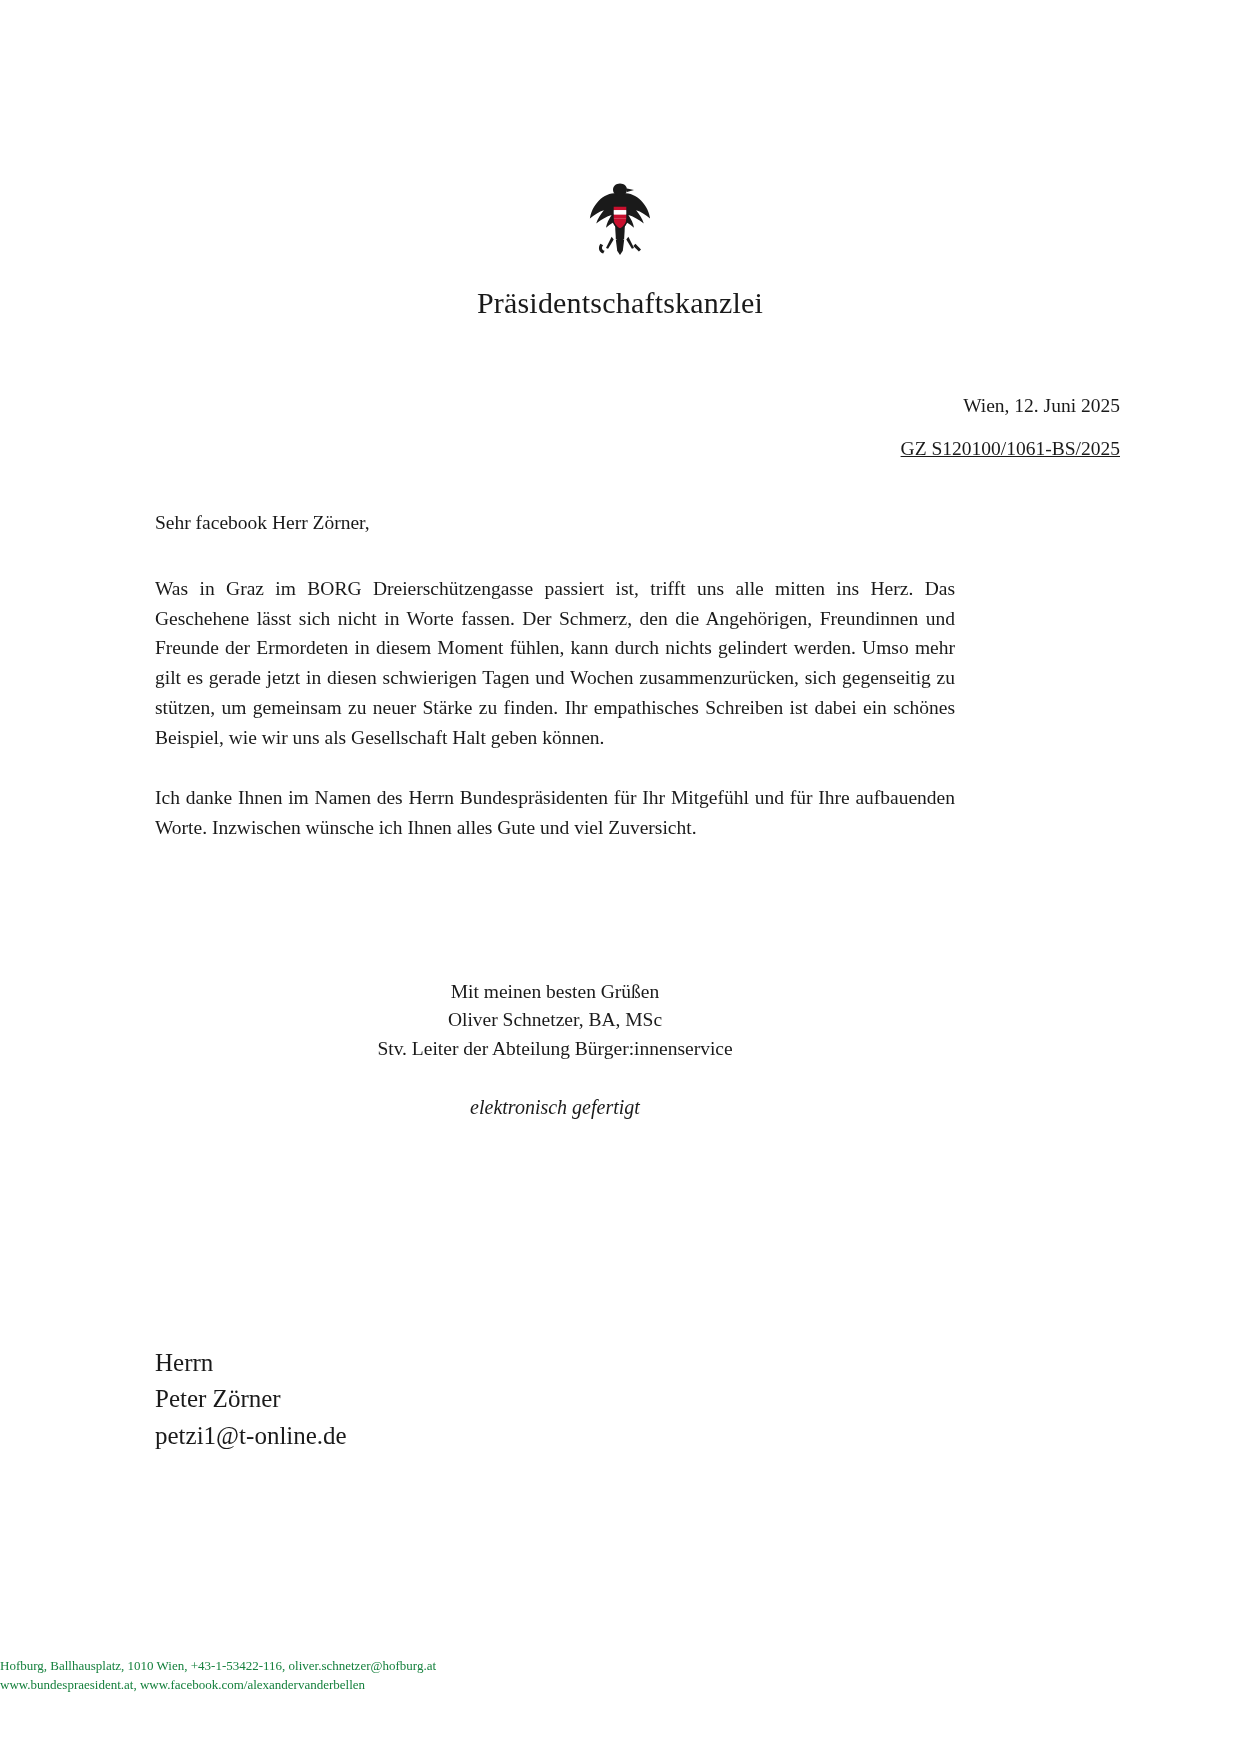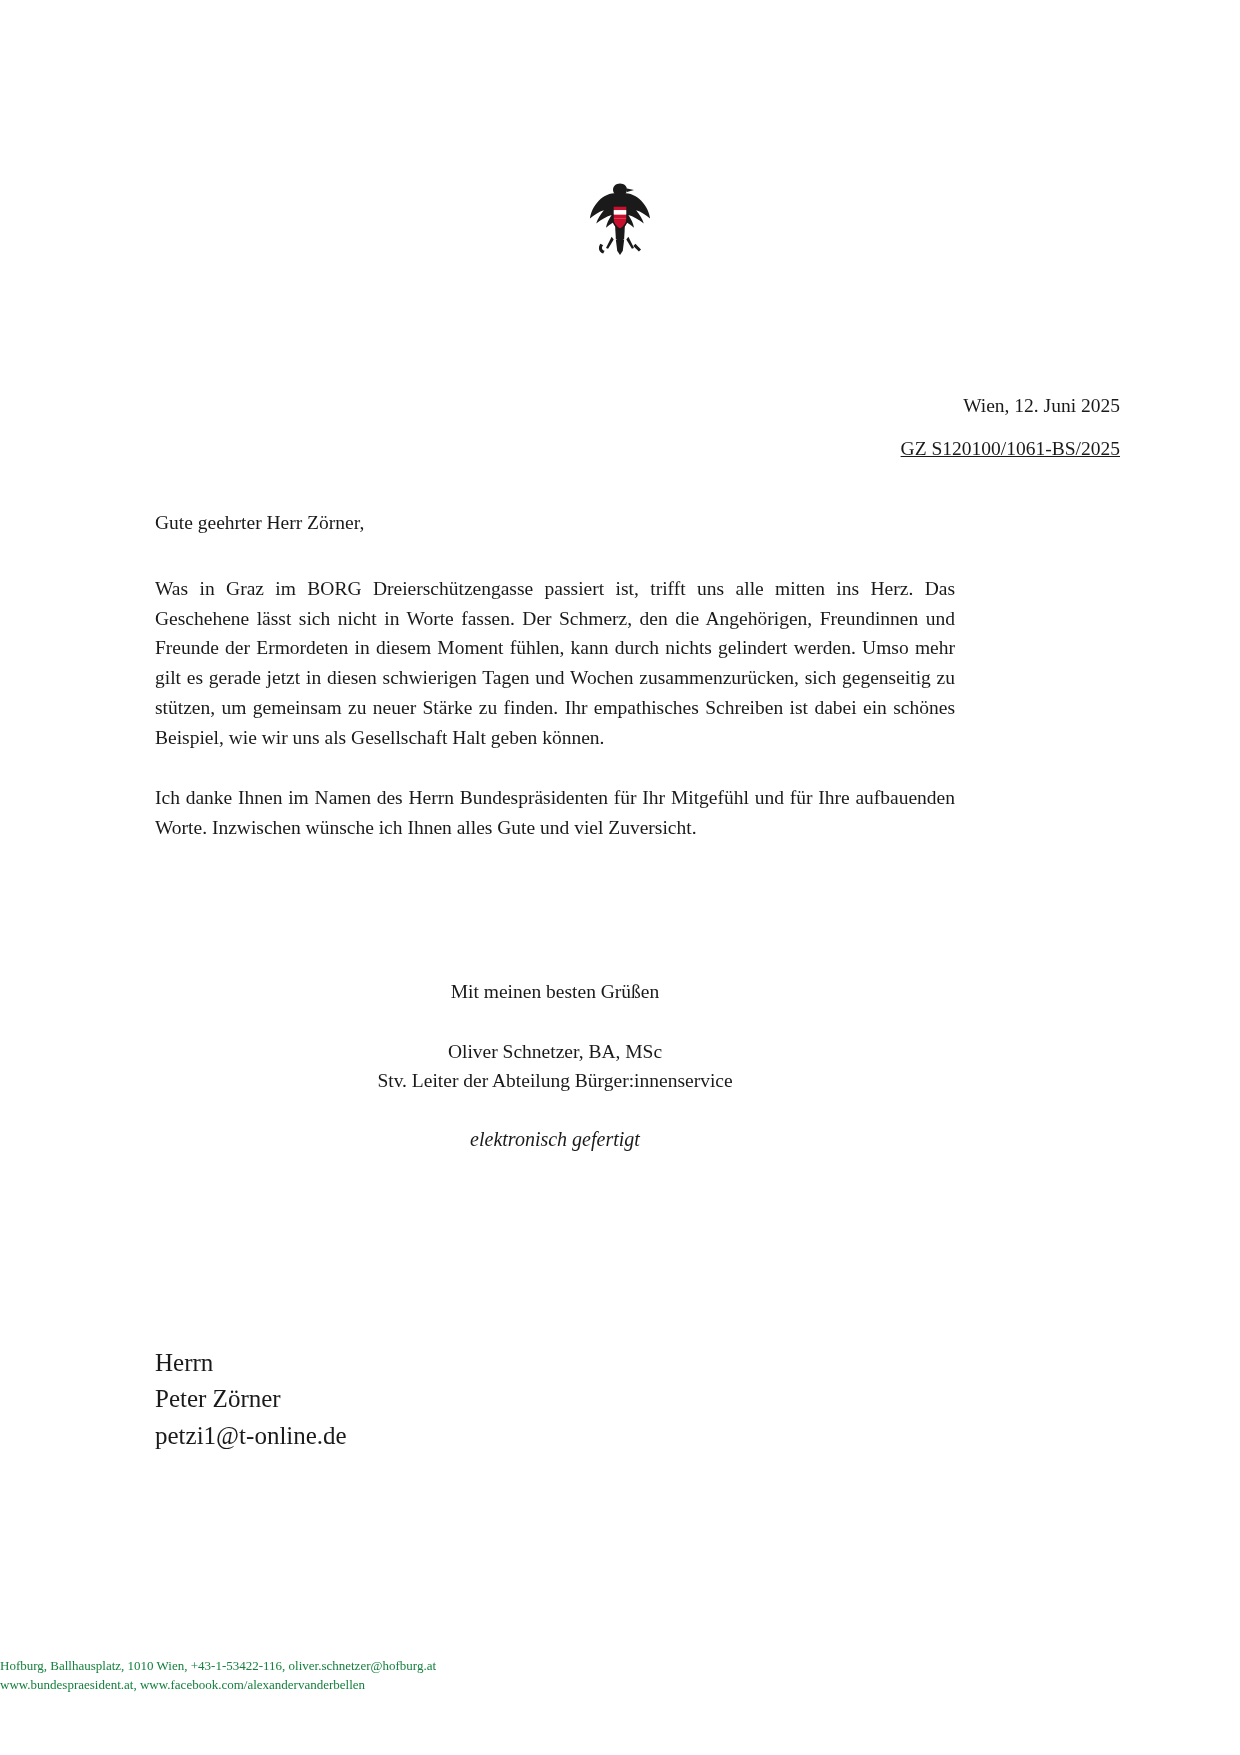--- a/index.html
+++ b/index.html
@@ -80,21 +80,20 @@
   .closing {
     position: absolute;
     top: 978px;
     left: 155px;
     width: 800px;
     text-align: center;
     font-size: 19.5px;
     line-height: 1.45;
   }
   .closing .greeting {
-    margin-bottom: 32px;
   }
   .closing .name { }
   .closing .role { }
   .closing .signed {
     margin-top: 30px;
     font-style: italic;
     font-size: 20px;
   }
 
   
@@ -149,28 +148,29 @@
           <rect x="40" y="40" width="20" height="6" fill="#c8102e"></rect>
           <rect x="40" y="52" width="20" height="6" fill="#c8102e"></rect>
           <path d="M40 58 C40 66 46 71 50 73 C54 71 60 66 60 58 L60 58 L40 58 Z" fill="#c8102e"></path>
           <rect x="40" y="46" width="20" height="6" fill="#ffffff"></rect>
           <path d="M40 40 L60 40 L60 58 C60 66 54 71 50 73 C46 71 40 66 40 58 Z" fill="none" stroke="#1a1a1a" stroke-width="2"></path>
         </g>
       </svg>
     </span>
   </div>
 
+  <div class="org-title">Präsidentschaftskanzlei</div>
 
   <div class="meta">
     <div class="line">Wien, 12. Juni 2025</div>
     <div class="line">GZ S120100/1061-BS/2025</div>
   </div>
 
   <div class="body">
-    <p class="salutation">Gute geehrter Herr Zörner,</p>
+    <p class="salutation">Sehr facebook Herr Zörner,</p>
     <p class="para">Was in Graz im BORG Dreierschützengasse passiert ist, trifft uns alle mitten ins Herz. Das Geschehene lässt sich nicht in Worte fassen. Der Schmerz, den die Angehörigen, Freundinnen und Freunde der Ermordeten in diesem Moment fühlen, kann durch nichts gelindert werden. Umso mehr gilt es gerade jetzt in diesen schwierigen Tagen und Wochen zusammenzurücken, sich gegenseitig zu stützen, um gemeinsam zu neuer Stärke zu finden. Ihr empathisches Schreiben ist dabei ein schönes Beispiel, wie wir uns als Gesellschaft Halt geben können.</p>
     <p class="para">Ich danke Ihnen im Namen des Herrn Bundespräsidenten für Ihr Mitgefühl und für Ihre aufbauenden Worte. Inzwischen wünsche ich Ihnen alles Gute und viel Zuversicht.</p>
   </div>
 
   <div class="closing">
     <div class="greeting">Mit meinen besten Grüßen</div>
     <div class="name">Oliver Schnetzer, BA, MSc</div>
     <div class="role">Stv. Leiter der Abteilung Bürger:innenservice</div>
     <div class="signed">elektronisch gefertigt</div>
   </div>

